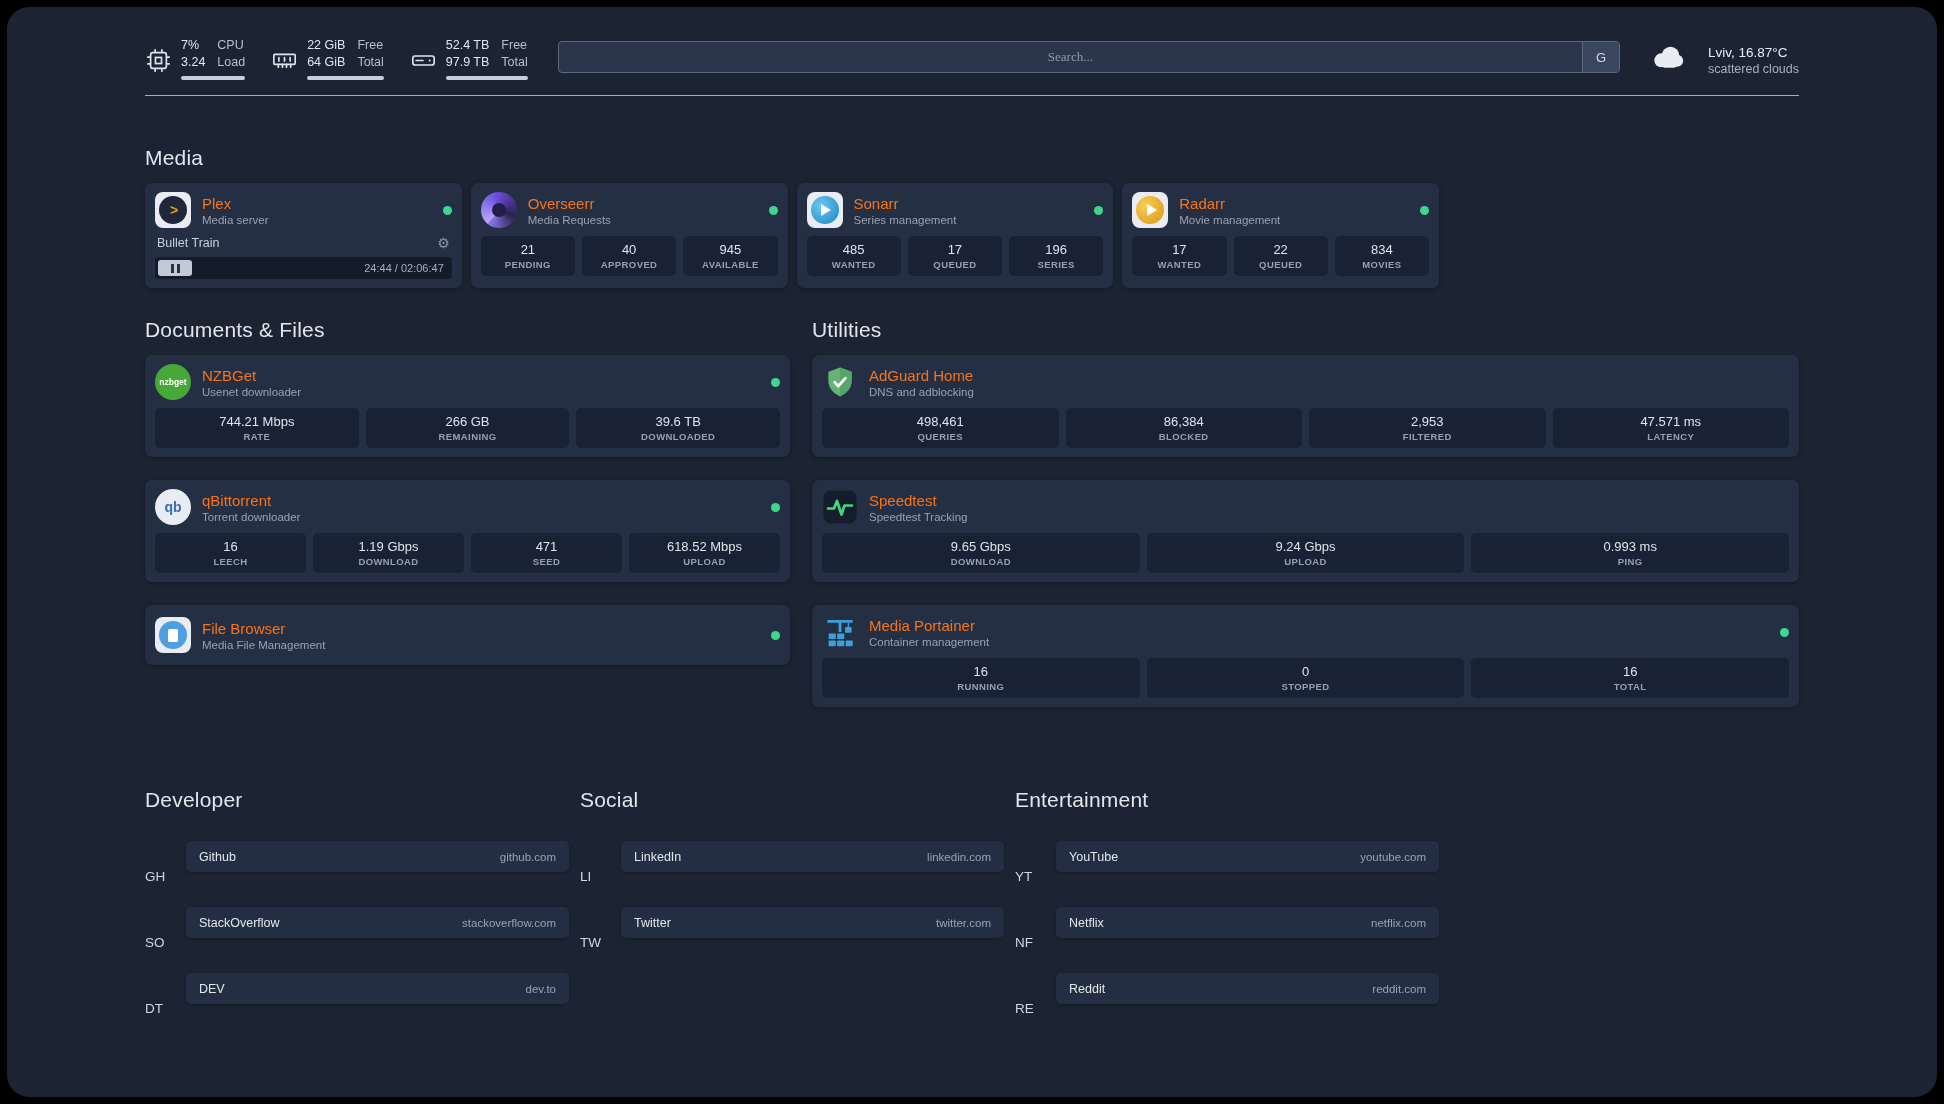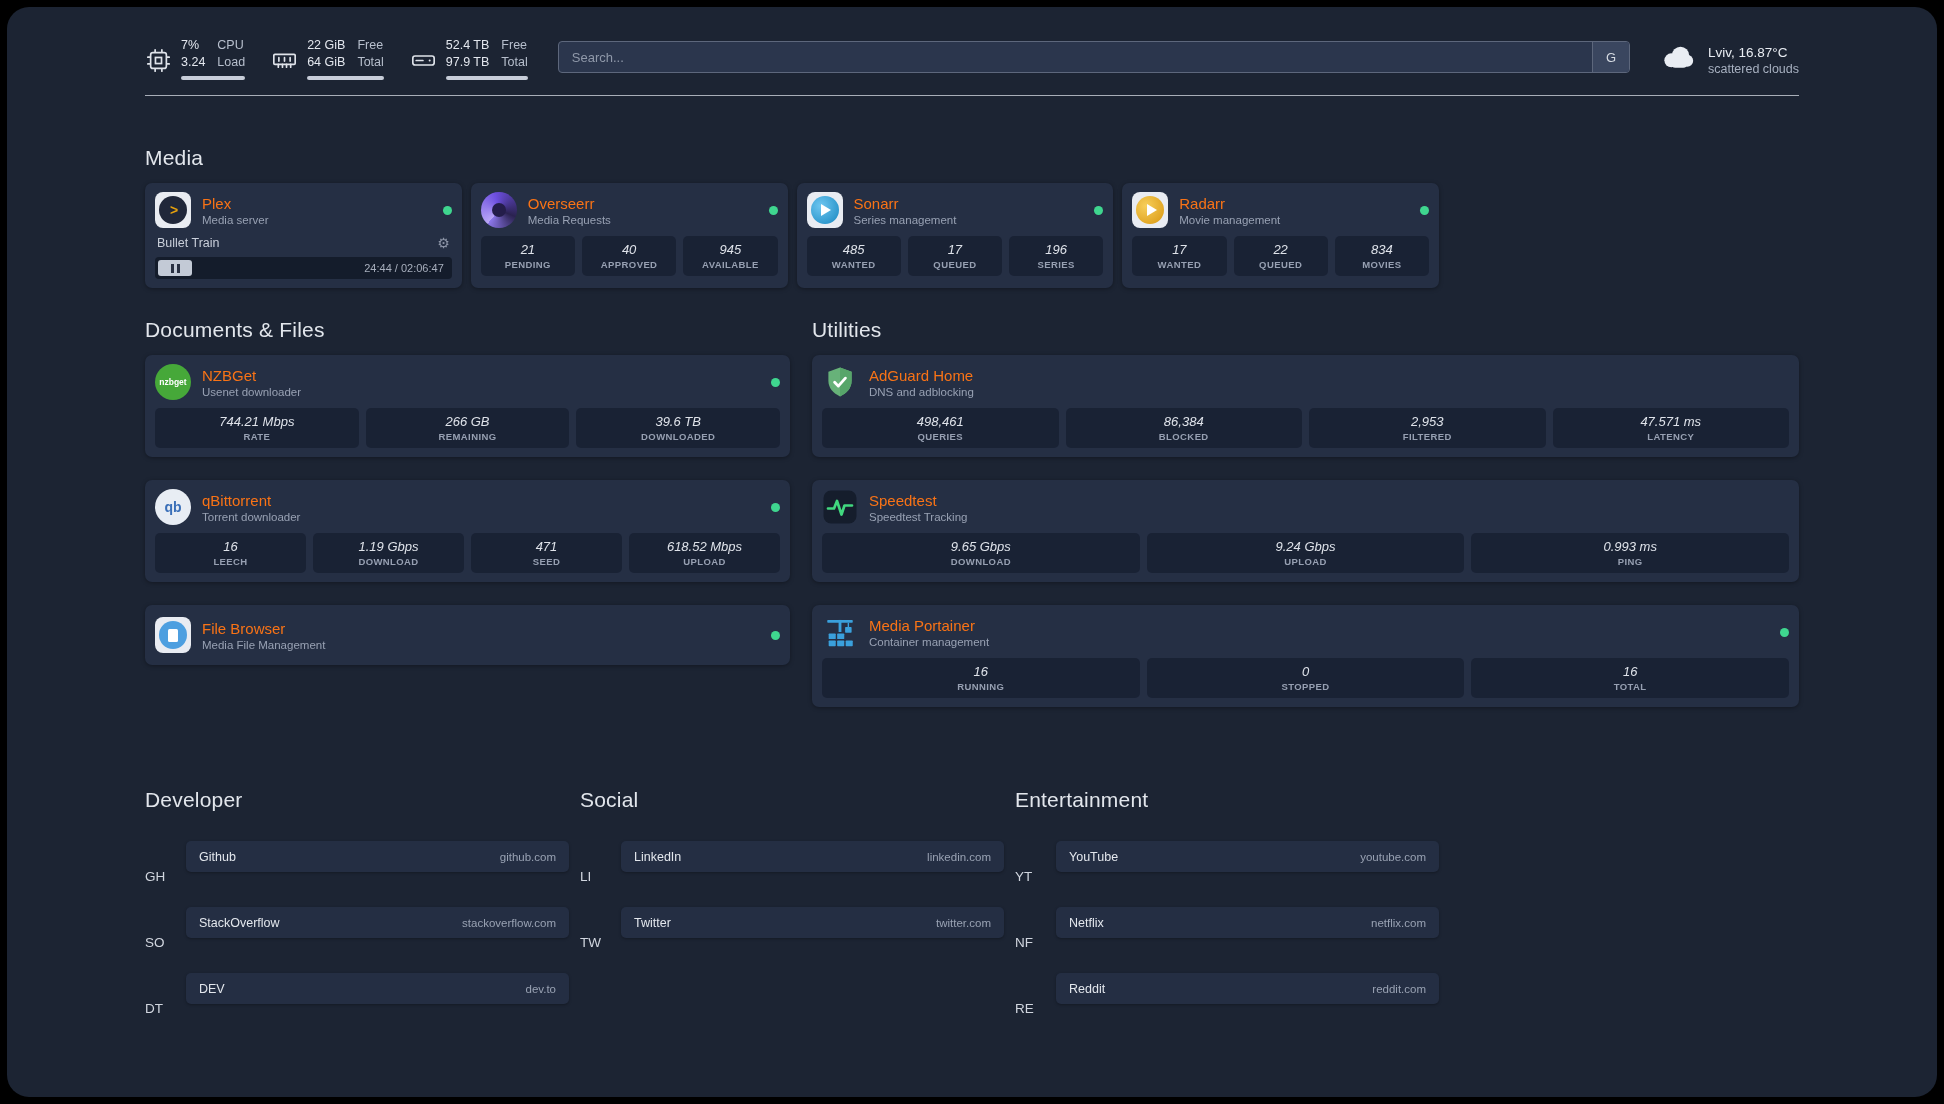--- a/index.html
+++ b/index.html
@@ -11,24 +11,24 @@
   
   .topbar { display:flex; align-items:flex-start; }
   .res { display:flex; gap:9px; margin-right:26px; }
   .res-icon { display:flex; align-items:center; padding-top:4px; }
   .res-rows { display:flex; gap:12px; }
   .res-col { display:flex; flex-direction:column; font-size:12.5px; line-height:17px; }
   .res-col.vals { color:#e3e7ee; }
   .res-col.labs { color:#b7bfcd; }
   .res-bar { height:4px; border-radius:2px; background:#c7cdd9; margin-top:5px; }
   .search { display:flex; flex:1; margin:4px 28px 0 4px; height:32px; background:#2b364d; border:1px solid #5d677c; border-radius:4px; overflow:hidden; }
-  .search input { flex:1; background:transparent; border:none; outline:none; color:#dfe3ea; padding:0 13px; font-size:13px; font-family:Liberation Sans, sans-serif; }
+  .search input { flex:1; background:transparent; border:none; outline:none; color:#dfe3ea; padding:0 13px; font-size:13px; font-family:Liberation Serif, serif;text-align:center; }
   .search input::placeholder { color:#8f98a9; }
   .search-g { width:37px; background:#3a465f; border:none; border-left:1px solid #5d677c; color:#d6dbe3; font-size:13px; cursor:pointer; font-family:"Liberation Sans",sans-serif; }
-  .weather { display:flex; gap:10px; align-items:center; }
+  .weather { display:flex; gap:20px; align-items:center; }
   .weather-loc { font-size:13.5px; color:#e8ecf2; line-height:19px; }
   .weather-cond { font-size:12.5px; color:#a7b0c0; }
   .divider { border-bottom:1.5px solid rgba(215,220,230,0.75); margin-top:14px; }
 
   
   .sec-title { font-size:21px; font-weight:500; color:#e2e6ec; letter-spacing:.2px; margin-bottom:13px; }
   .sec-media { margin-top:50px; }
   .row2 { display:flex; gap:22px; margin-top:30px; align-items:flex-start; }
   .col-left { width:645px; flex:none; }
   .col-right { flex:1; }
@@ -37,21 +37,21 @@
   .card { background:#252f44; border-radius:7px; padding:9px 10px; box-shadow:0 1px 4px rgba(0,0,0,0.35); flex:1; cursor:pointer; }
   .card.stacked { margin-bottom:23px; flex:none; }
   .card.compact { padding:12px 10px; }
   .card-head { display:flex; align-items:center; gap:11px; }
   .svc-meta { display:flex; flex-direction:column; gap:2px; }
   .svc-name { font-size:15px; color:#f97316; }
   .svc-desc { font-size:11.5px; color:#98a1b3; }
   .dot { margin-left:auto; width:9px; height:9px; border-radius:50%; flex:none; }
   .stats { display:flex; gap:7px; margin-top:8px; }
   .stat { flex:1; background:rgba(16,24,40,0.55); border-radius:5px; padding:5px 4px 6px; text-align:center; }
-  .stat-v { font-size:13px; color:#dfe3ea; line-height:17px;font-style:italic; }
+  .stat-v { font-size:13px; color:#dfe3ea; line-height:17px; }
   .stat-l { font-size:9.5px; font-weight:bold; color:#97a0b2; letter-spacing:.4px; margin-top:1px; }
 
   
   .svc-icon { width:36px; height:36px; flex:none; display:flex; align-items:center; justify-content:center; }
   .sq { background:#e9ecf2; border-radius:8px; }
   .plex-circle { width:28px; height:28px; border-radius:50%; background:#20273a; display:flex; align-items:center; justify-content:center; }
   .plex-chev { color:#e5a00d; font-weight:bold; font-size:14px; transform:translateX(1px); }
   .overseerr-circle { width:36px; height:36px; border-radius:50%; background:conic-gradient(from 220deg,#b9a6f6,#6d4fe0 35%,#2a2250 70%,#8e78ec); position:relative; }
   .overseerr-circle::after { content:""; position:absolute; left:11px; top:11px; width:14px; height:14px; border-radius:50%; background:#241d4a; }
   .badge-circle { width:28px; height:28px; border-radius:50%; display:flex; align-items:center; justify-content:center; }

